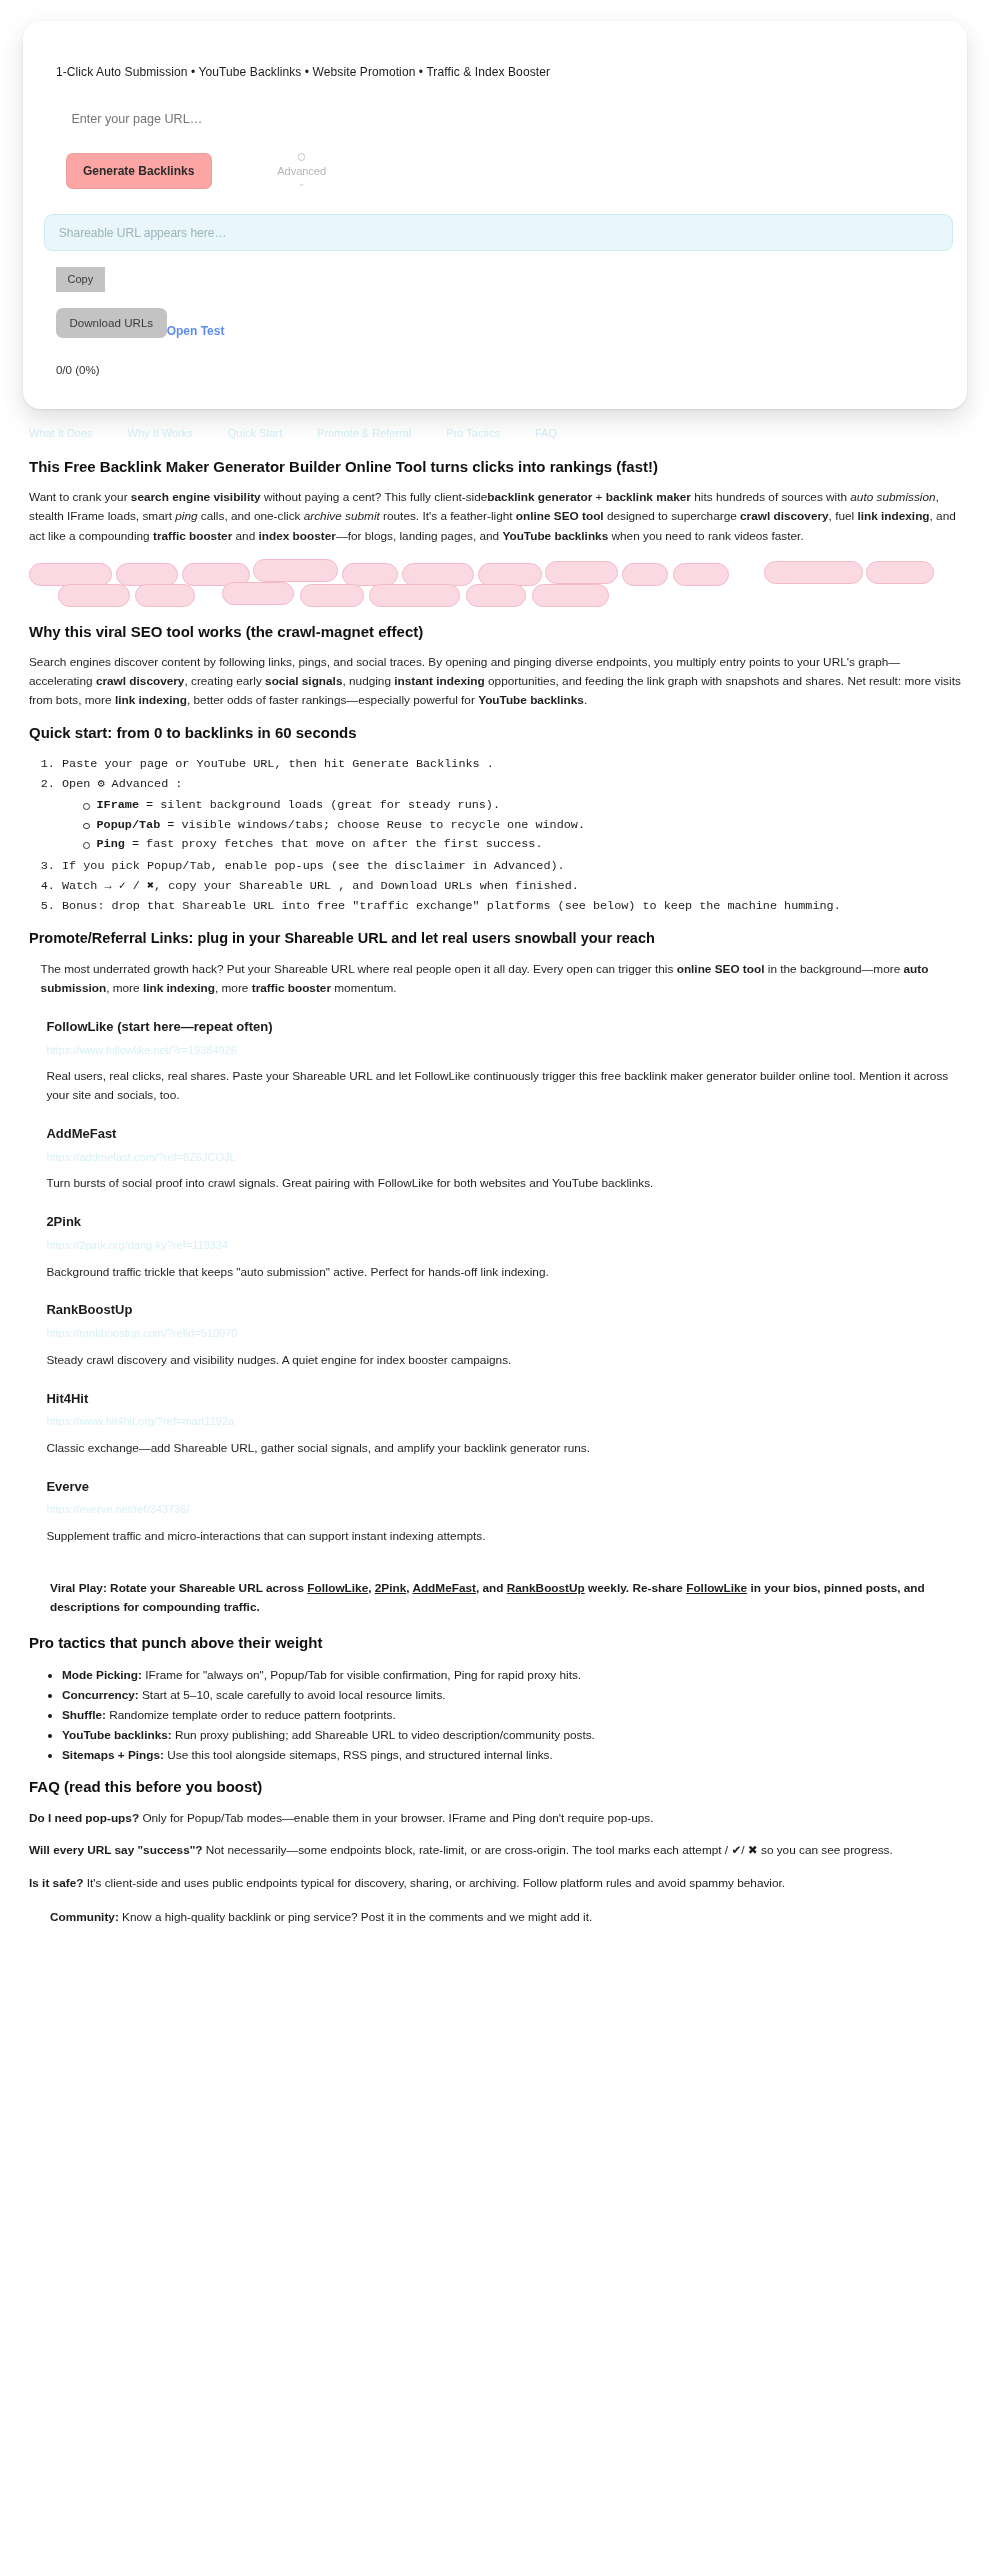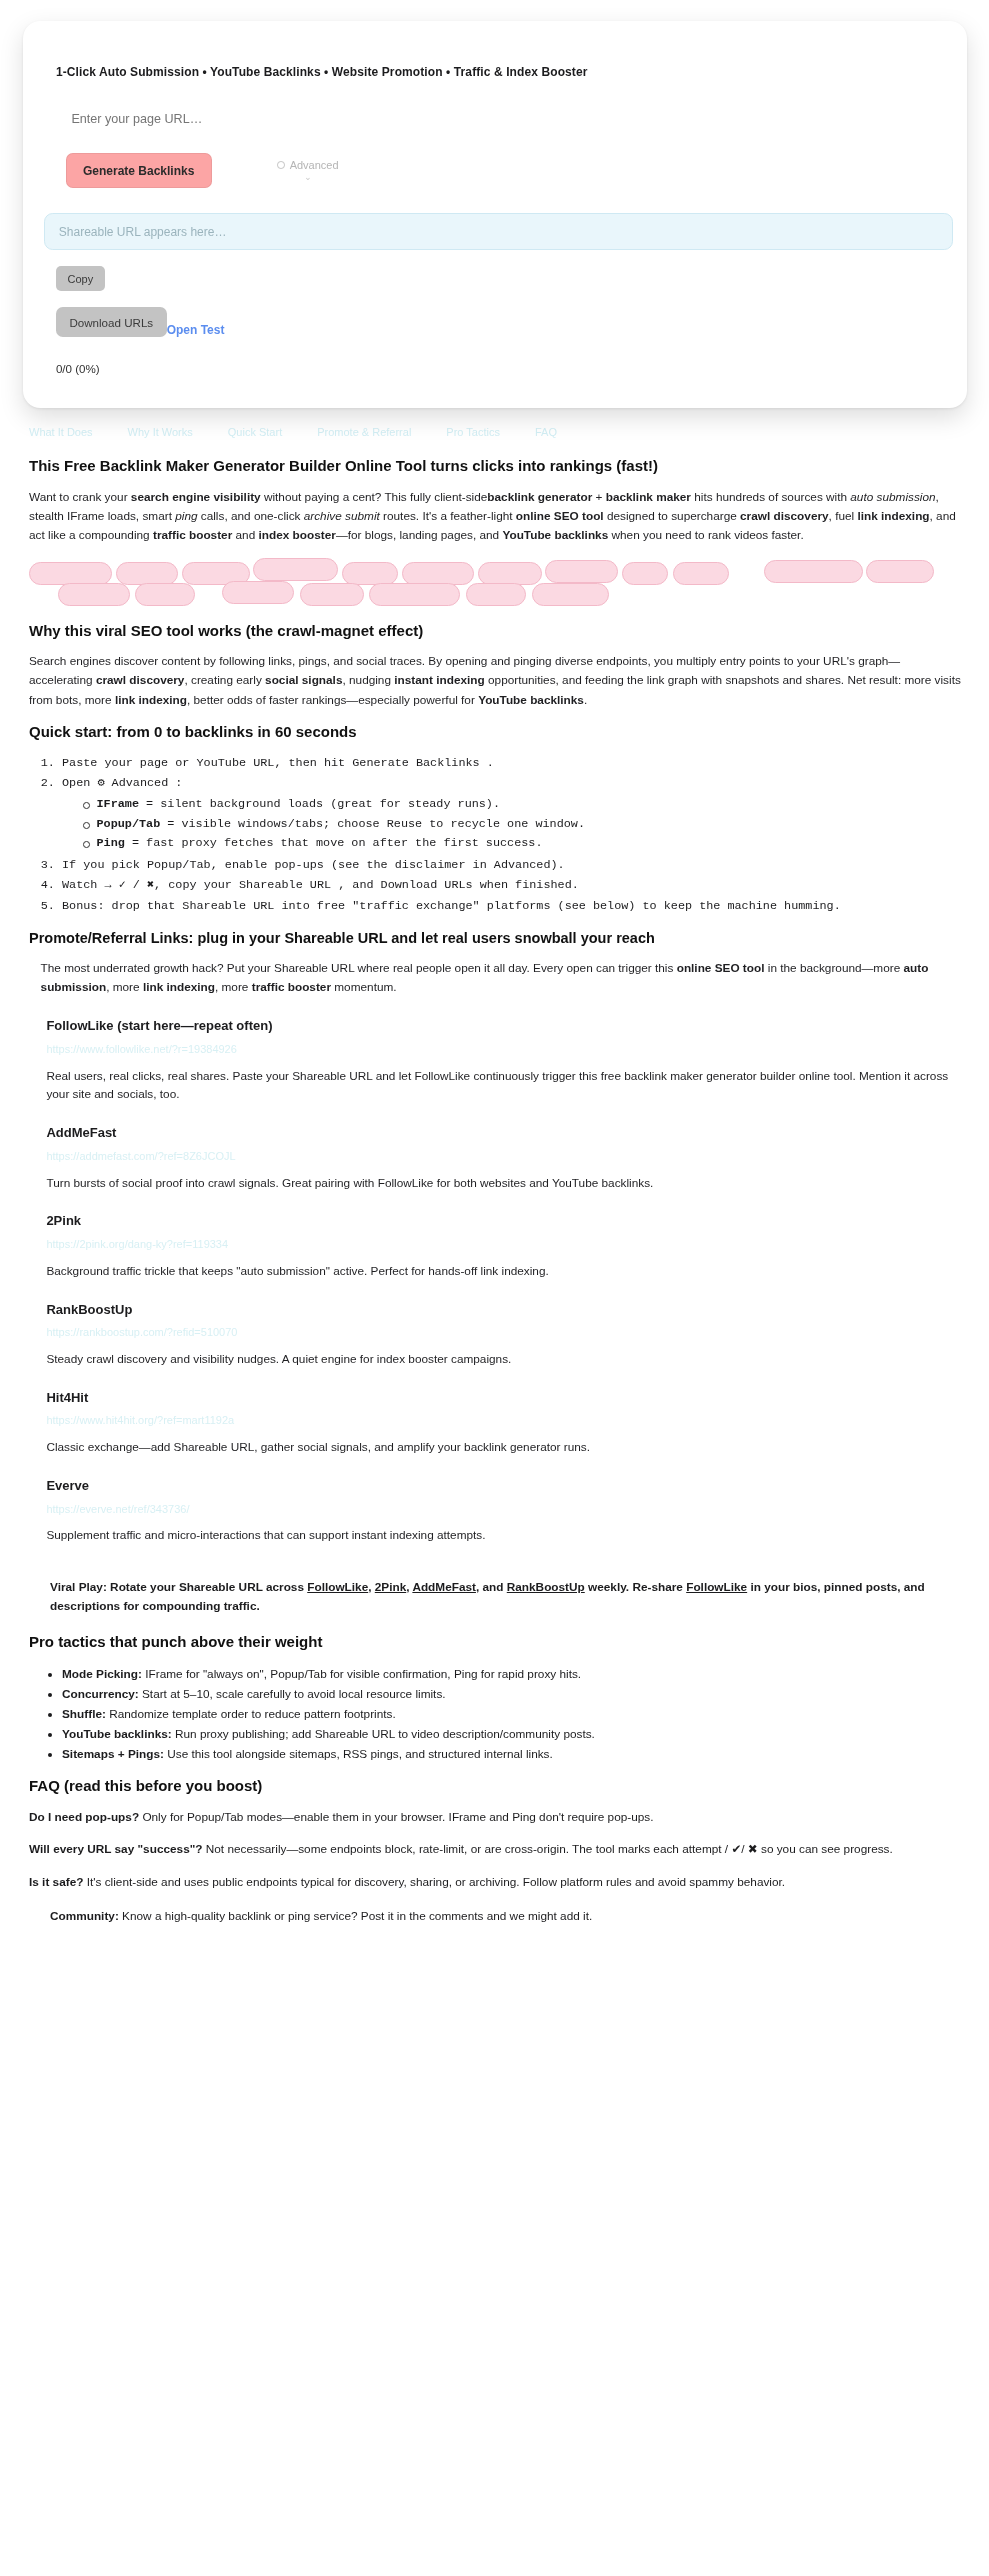--- a/index.html
+++ b/index.html
@@ -28,21 +28,20 @@
     border-radius: 17.4px;
     box-shadow: 0 9.7px 25px rgba(0,0,0,.13), 0 1px 2.9px rgba(0,0,0,.08);
     padding: 44px 31px 33px 31px;
     position: relative;
   }
   .tagline {
     font-size: 12px;
     color: #1c1c1e;
     letter-spacing: 0.1px;
     margin: 0 0 29px 1.9px;
-    font-weight: bold;
   }
   .url-input {
     display: block;
     width: 100%;
     border: none;
     border-bottom: 0px solid transparent;
     font-size: 12.6px;
     color: #9aa0a6;
     padding: 3.9px 1.9px 9.7px 17.4px;
     outline: none;
@@ -72,21 +71,21 @@
   }
   .advanced {
     display: flex;
     flex-direction: column;
     align-items: center;
     font-size: 11px;
     color: #b5b5b5;
     margin-left: 48px;
     line-height: 1.1;
   }
-  .advanced .adv-top { display: flex; align-items: center; gap: 4.8px; }
+  .advanced .adv-top { display: flex; align-items: center; gap: 4.8px; flex-direction: column; }
   .adv-dot {
     width: 7.7px; height: 7.7px;
     border: 1px solid #c3c3c3;
     border-radius: 50%;
     display: inline-block;
   }
   .adv-caret { font-size: 8.7px; color: #c9c9c9; margin-top: 1.9px; }
 
   .share-bar {
     margin-top: 25px;
@@ -98,21 +97,21 @@
     padding: 10.6px 13.5px;
     font-size: 12px;
     color: #9bb4bd;
   }
   .copy-row { margin-top: 15.5px; padding-left: 1.9px;}
   .btn-soft {
     background: #c3c3c3;
     color: #3a3a3a;
     padding: 6.8px 11.6px;
     font-size: 11px;
-    border-radius: 5px;
+    border-radius: 0;
   }
   .dl-row {
     display: flex;
     align-items: flex-end;
     margin-top: 15.5px;
     padding-left: 1.9px;
   }
   .btn-dl {
     background: #c3c3c3;
     color: #3a3a3a;

